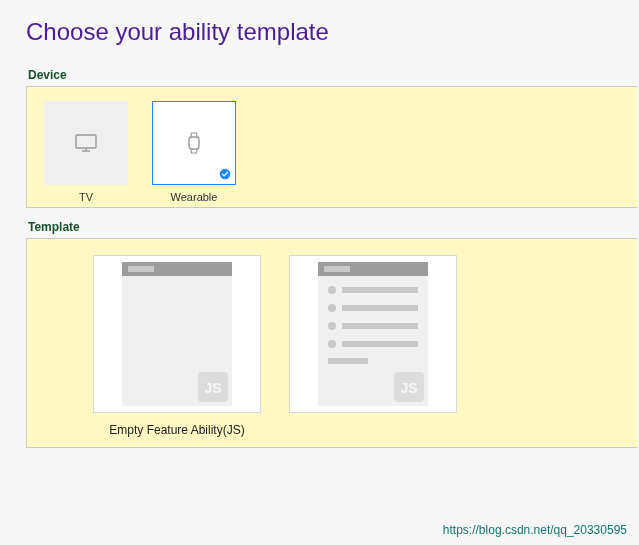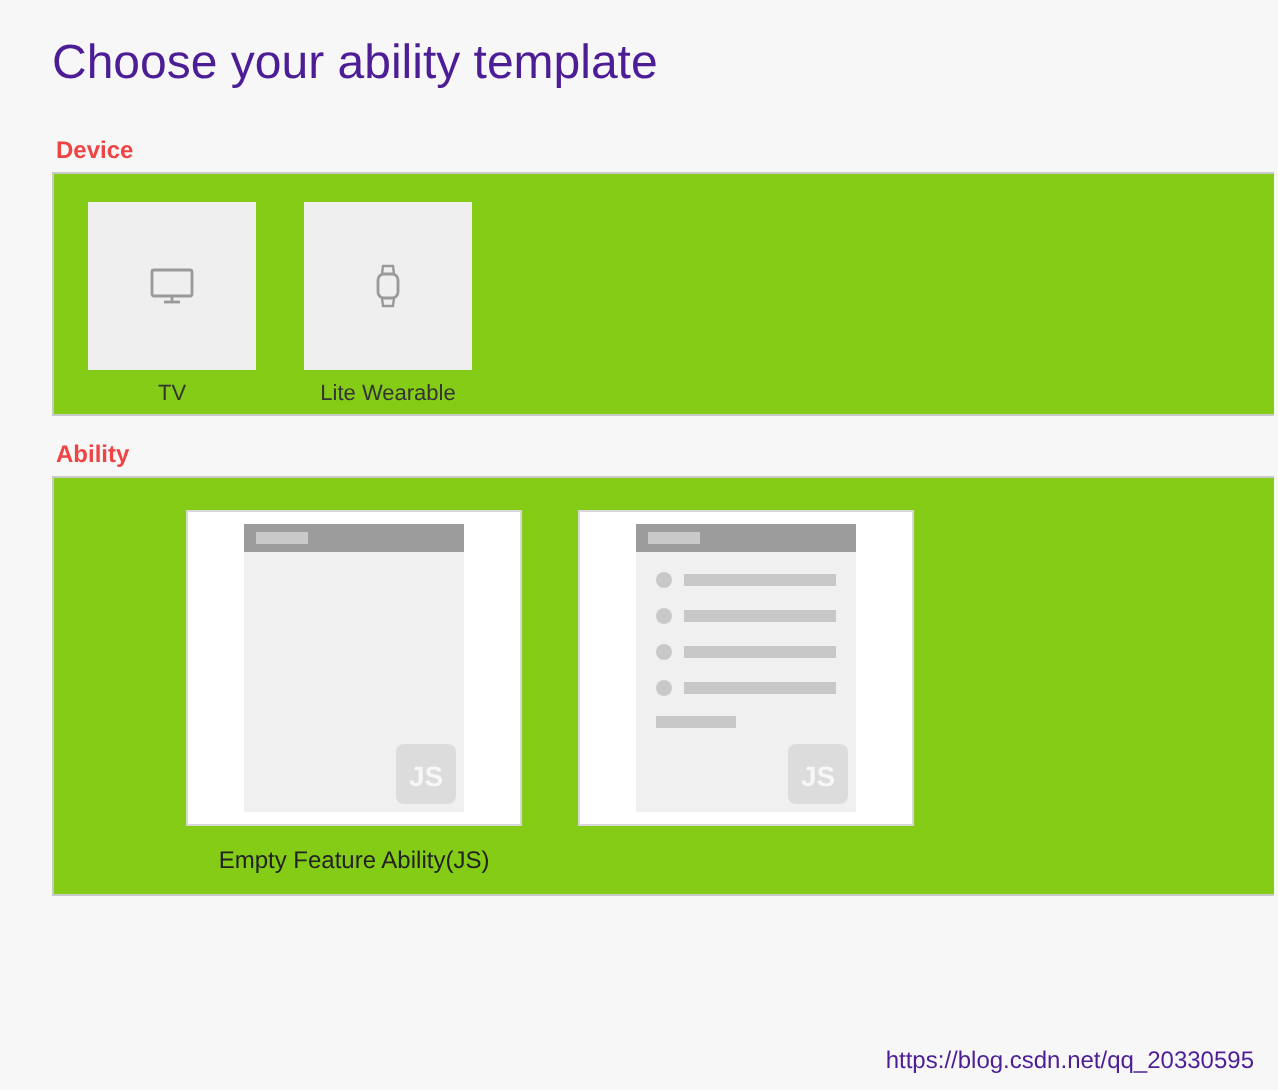--- a/index.html
+++ b/index.html
@@ -21,25 +21,25 @@
   .title {
     font-size: 24px;
     font-weight: 400;
     margin: 0 0 22px 0;
     color: #4c1d95;
   }
   .section-label {
     font-size: 12px;
     font-weight: 700;
     margin: 0 0 4px 2px;
-    color: #ef4444;
+    color: #14532d;
   }
   .section-box {
     border: 1px solid #c9c9c9;
-    background: #84cc16;
+    background: #fef9c3;
     margin: 0 0 12px 0;
     padding: 14px 14px 4px 14px;
     width: 611px;
     box-sizing: border-box;
     border-right: none; 
   }
   
   .device-row {
     display: flex;
     gap: 18px;
@@ -155,21 +155,21 @@
     right: 4px;
     bottom: 4px;
     width: 30px;
     height: 30px;
   }
   .watermark {
     position: absolute;
     right: 12px;
     bottom: 8px;
     font-size: 12px;
-    color: #4c1d95;
+    color: #0f766e;
     font-family: Arial, sans-serif;
     text-align: center;
   }
 </style>
 </head>
 <body>
 
 <div class="page">
   <h1 class="title">Choose your ability template</h1>
 
@@ -178,31 +178,34 @@
     <div class="device-row" id="device-row">
         <div class="device-cell">
           <div class="device-tile">
             <svg width="26" height="26" viewBox="0 0 26 26">
               <use href="#sym-tv"></use>
             </svg>
           </div>
           <div class="device-caption">TV</div>
         </div>
         <div class="device-cell">
-          <div class="device-tile">
+          <div class="device-tile selected">
             <svg width="26" height="26" viewBox="0 0 26 26">
               <use href="#sym-watch"></use>
             </svg>
-          </div>
-          <div class="device-caption">Lite Wearable</div>
+            <svg class="badge" viewBox="0 0 16 16">
+              <use href="#sym-check"></use>
+            </svg>
+          </div>
+          <div class="device-caption">Wearable</div>
         </div>
       </div>
   </div>
 
-  <div class="section-label">Ability</div>
+  <div class="section-label">Template</div>
   <div class="section-box" style="padding:16px 14px 10px 18px;">
     <div class="template-row" id="template-row">
         <div class="template-cell">
           <div class="template-tile">
             <div class="mock-phone">
               <div class="mock-topbar"></div>
               <svg class="corner-badge" viewBox="0 0 30 30">
                 <use href="#sym-js"></use>
               </svg>
             </div>

